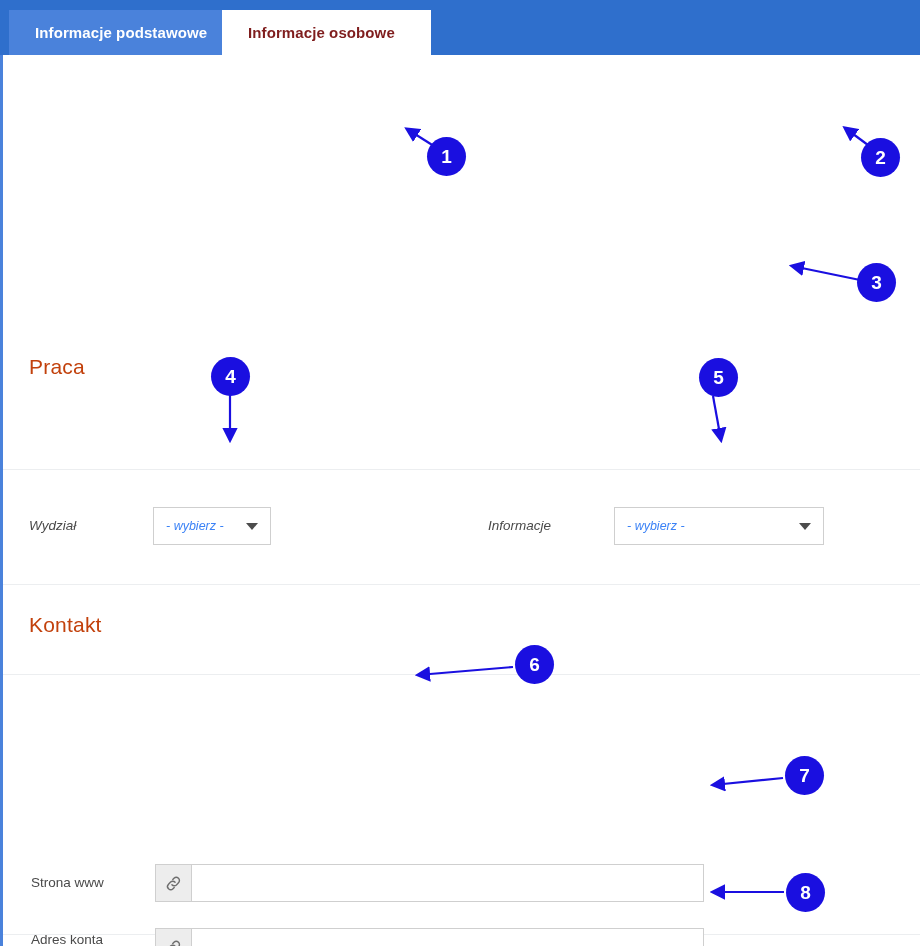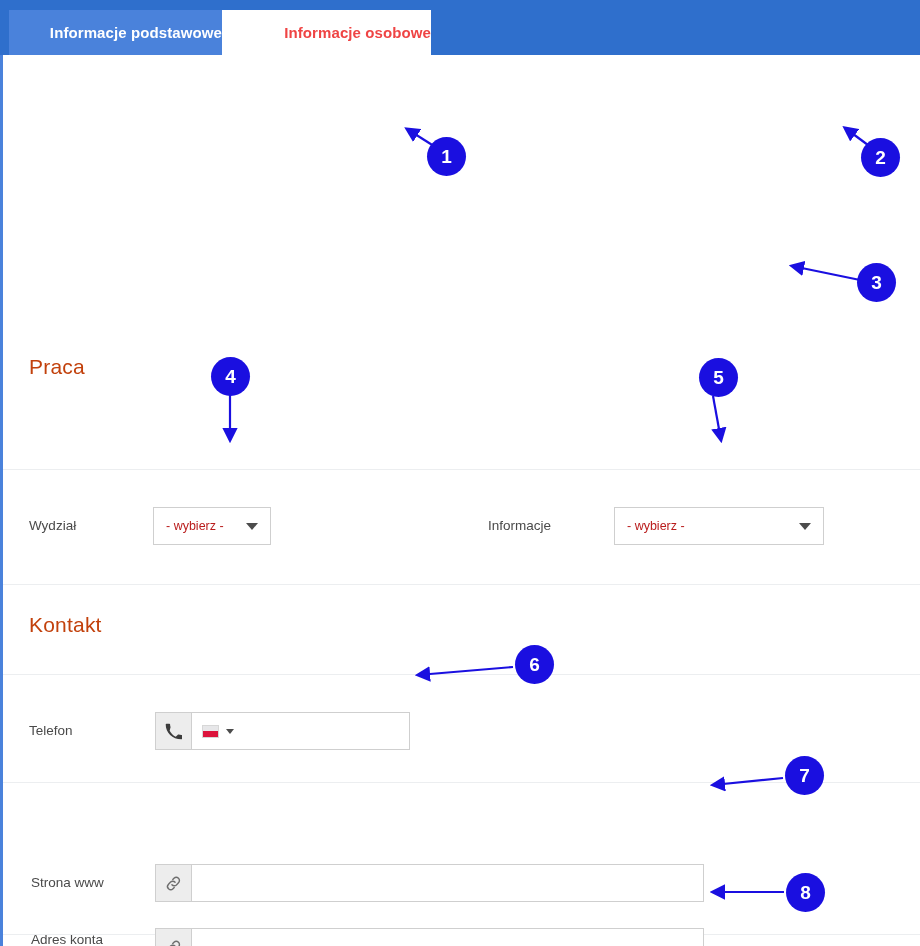--- a/index.html
+++ b/index.html
@@ -31,39 +31,39 @@
     background: #2f6fcc;
     box-sizing: border-box;
   }
   .tab {
     position: absolute;
     top: 10px;
     height: 45px;
     box-sizing: border-box;
     display: flex;
     align-items: center;
-    justify-content: flex-end;
+    justify-content: flex-start;
     font-size: 15px;
     font-weight: bold;
     letter-spacing: .1px;
     cursor: pointer;
     user-select: none;
     padding-left: 26px;
   }
   .tab-inactive {
     left: 9px;
     width: 213px;
     background: #4a82db;
     color: #ffffff;
   }
   .tab-active {
     left: 222px;
     width: 209px;
     background: #ffffff;
-    color: #ef4444;
+    color: #7f1d1d;
   }
 
   
   .panel {
     position: absolute;
     left: 0; top: 55px;
     width: 920px;
     height: 891px;
     background: #ffffff;
     border-left: 3px solid #4a82db;
@@ -142,21 +142,21 @@
     box-sizing: border-box;
     border: 1px solid #cfcfcf;
     background: #ffffff;
     display: flex;
     align-items: center;
     cursor: pointer;
     user-select: none;
   }
   .select .sel-text {
     font-size: 12.5px;
-    color: #b91c1c;
+    color: #3b82f6;
     padding-left: 12px;
     flex: 1;
     white-space: nowrap;
   }
   .caret {
     width: 0; height: 0;
     border-left: 6px solid transparent;
     border-right: 6px solid transparent;
     border-top: 7px solid #4c4c4c;
     margin-right: 12px;
@@ -264,53 +264,38 @@
   </div>
 
   <div class="panel">
 
 
 
     <div class="row" style="top:260px; height:155px;">
       <div class="section-title" style="left:26px; top:40px;">Praca</div>
     </div>
 
-    <div class="row" style="top:415px; height:115px;">
+    <div class="row" style="top:415px; height:115px;font-style:italic;">
       <div class="label" style="left:26px; top:47px;">Wydział</div>
       <div class="select" style="left:150px; top:37px; width:118px; height:38px;">
         <span class="sel-text">- wybierz -</span>
         <span class="caret"></span>
       </div>
 
       <div class="label" style="left:485px; top:47px;">Informacje</div>
       <div class="select" style="left:611px; top:37px; width:210px; height:38px;">
         <span class="sel-text">- wybierz -</span>
         <span class="caret"></span>
       </div>
     </div>
 
     <div class="row" style="top:530px; height:90px;">
       <div class="section-title" style="left:26px; top:28px;">Kontakt</div>
     </div>
 
-    <div class="row" style="top:620px; height:108px;">
-      <div class="label" style="left:26px; top:47px;">Telefon</div>
-      <div class="input-group" style="left:152px; top:37px; width:255px; height:38px;">
-        <div class="addon">
-          <svg class="icon-svg" width="17" height="17" viewBox="0 0 24 24" aria-hidden="true">
-            <path fill="#3c3c3c" d="M6.6 10.8c1.9 3.7 4.9 6.7 8.6 8.6l2.9-2.9c.4-.4.9-.5 1.3-.3 1.2.4 2.4.6 3.7.6.6 0 1 .4 1 1V22c0 .6-.4 1-1 1C10.4 23 1 13.6 1 2c0-.6.4-1 1-1h4.2c.6 0 1 .4 1 1 0 1.3.2 2.6.6 3.7.1.4 0 .9-.3 1.3L6.6 10.8z"></path>
-          </svg>
-        </div>
-        <div class="group-field">
-          <span class="flag flag-sm"></span>
-          <span class="flag-caret"></span>
-          <input type="text" style="margin-left: 8px;" placeholder="">
-        </div>
-      </div>
-    </div>
 
     <div class="row" style="top:772px; height:108px;">
       <div class="label" style="left:28px; top:47px;">Strona www</div>
       <div class="input-group" style="left:152px; top:37px; width:549px; height:38px;">
         <div class="addon">
           <svg class="icon-svg" width="19" height="19" viewBox="0 0 24 24" aria-hidden="true">
             <g fill="none" stroke="#6e6e6e" stroke-width="1.8" stroke-linecap="round">
               <path d="M10 13.5a4 4 0 0 0 5.7.3l2.6-2.6a4 4 0 0 0-5.7-5.7l-1.5 1.5"></path>
               <path d="M14 10.5a4 4 0 0 0-5.7-.3l-2.6 2.6a4 4 0 0 0 5.7 5.7l1.5-1.5"></path>
             </g>

